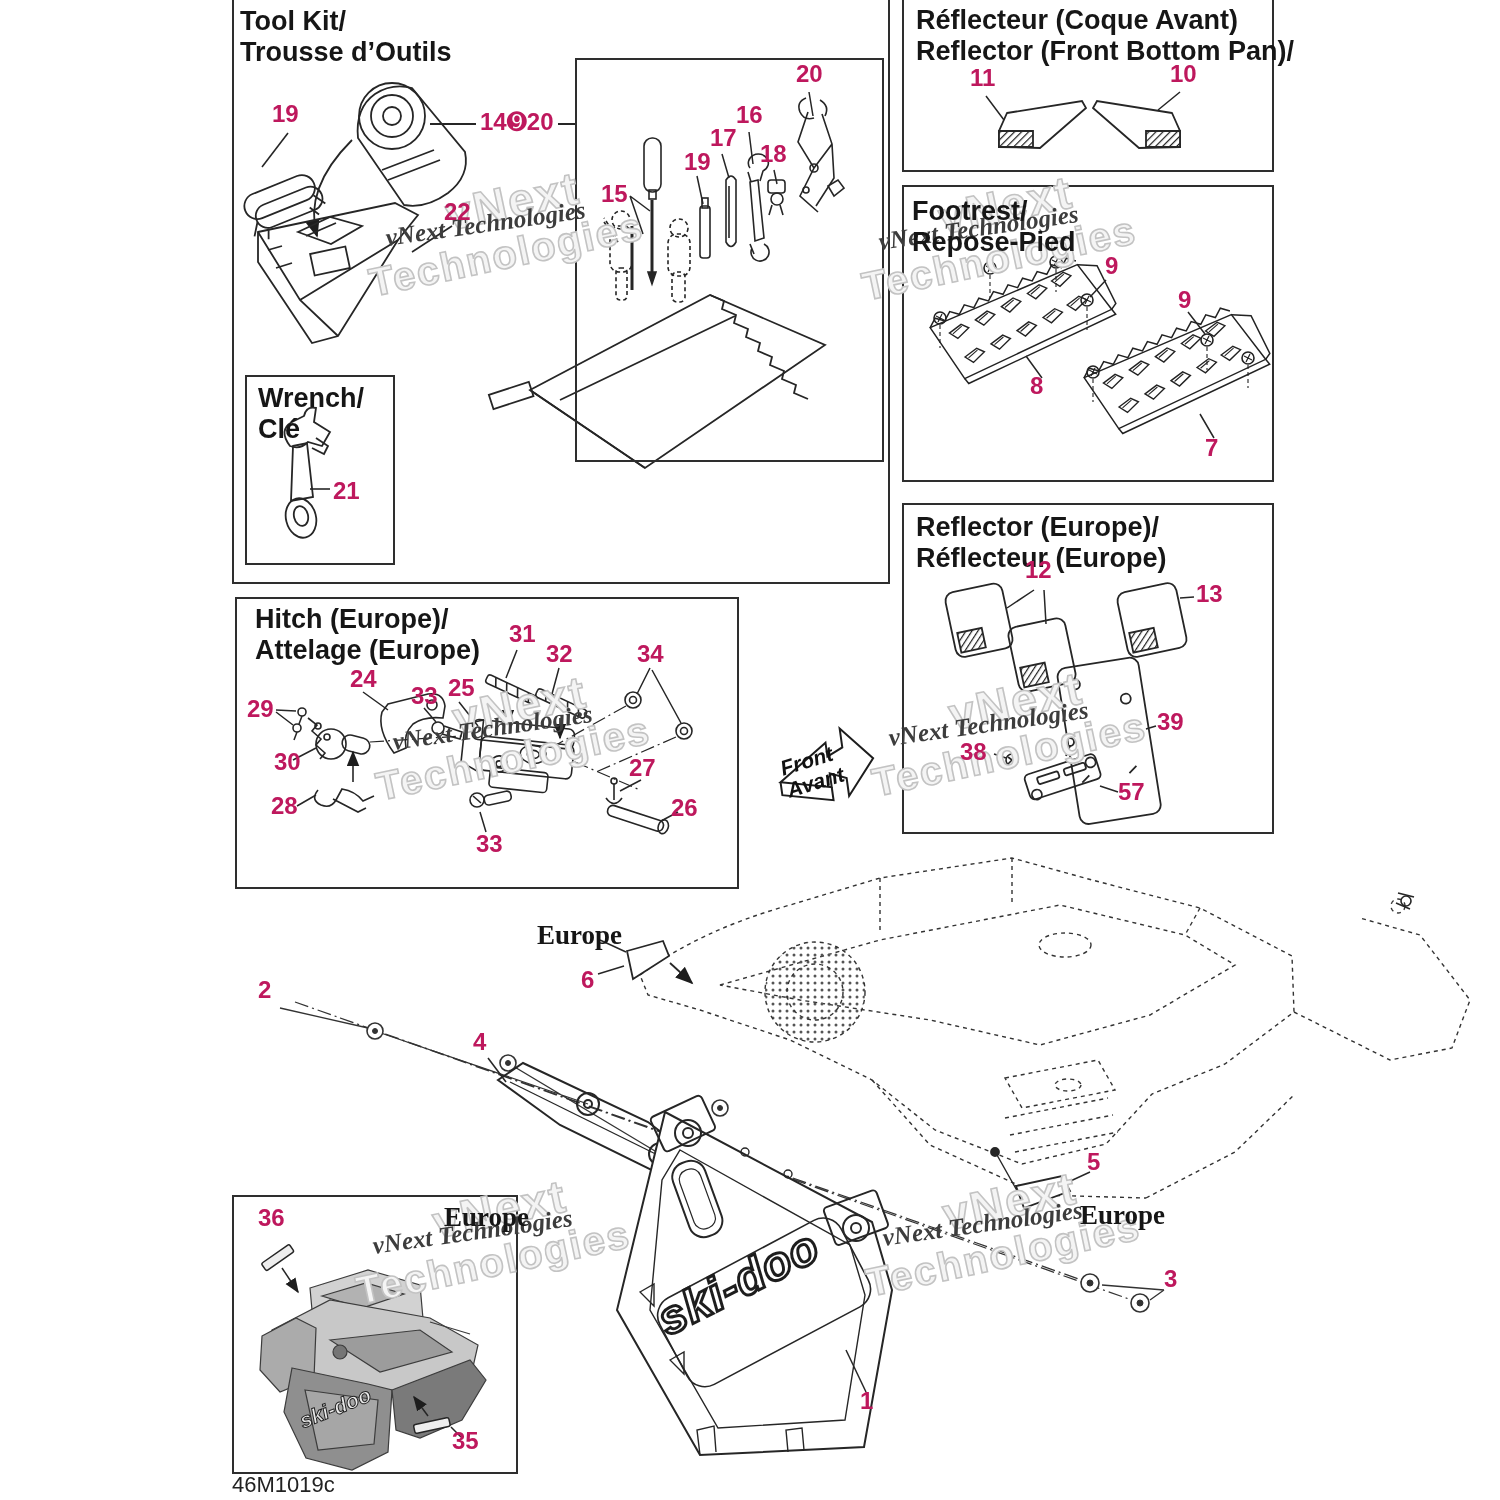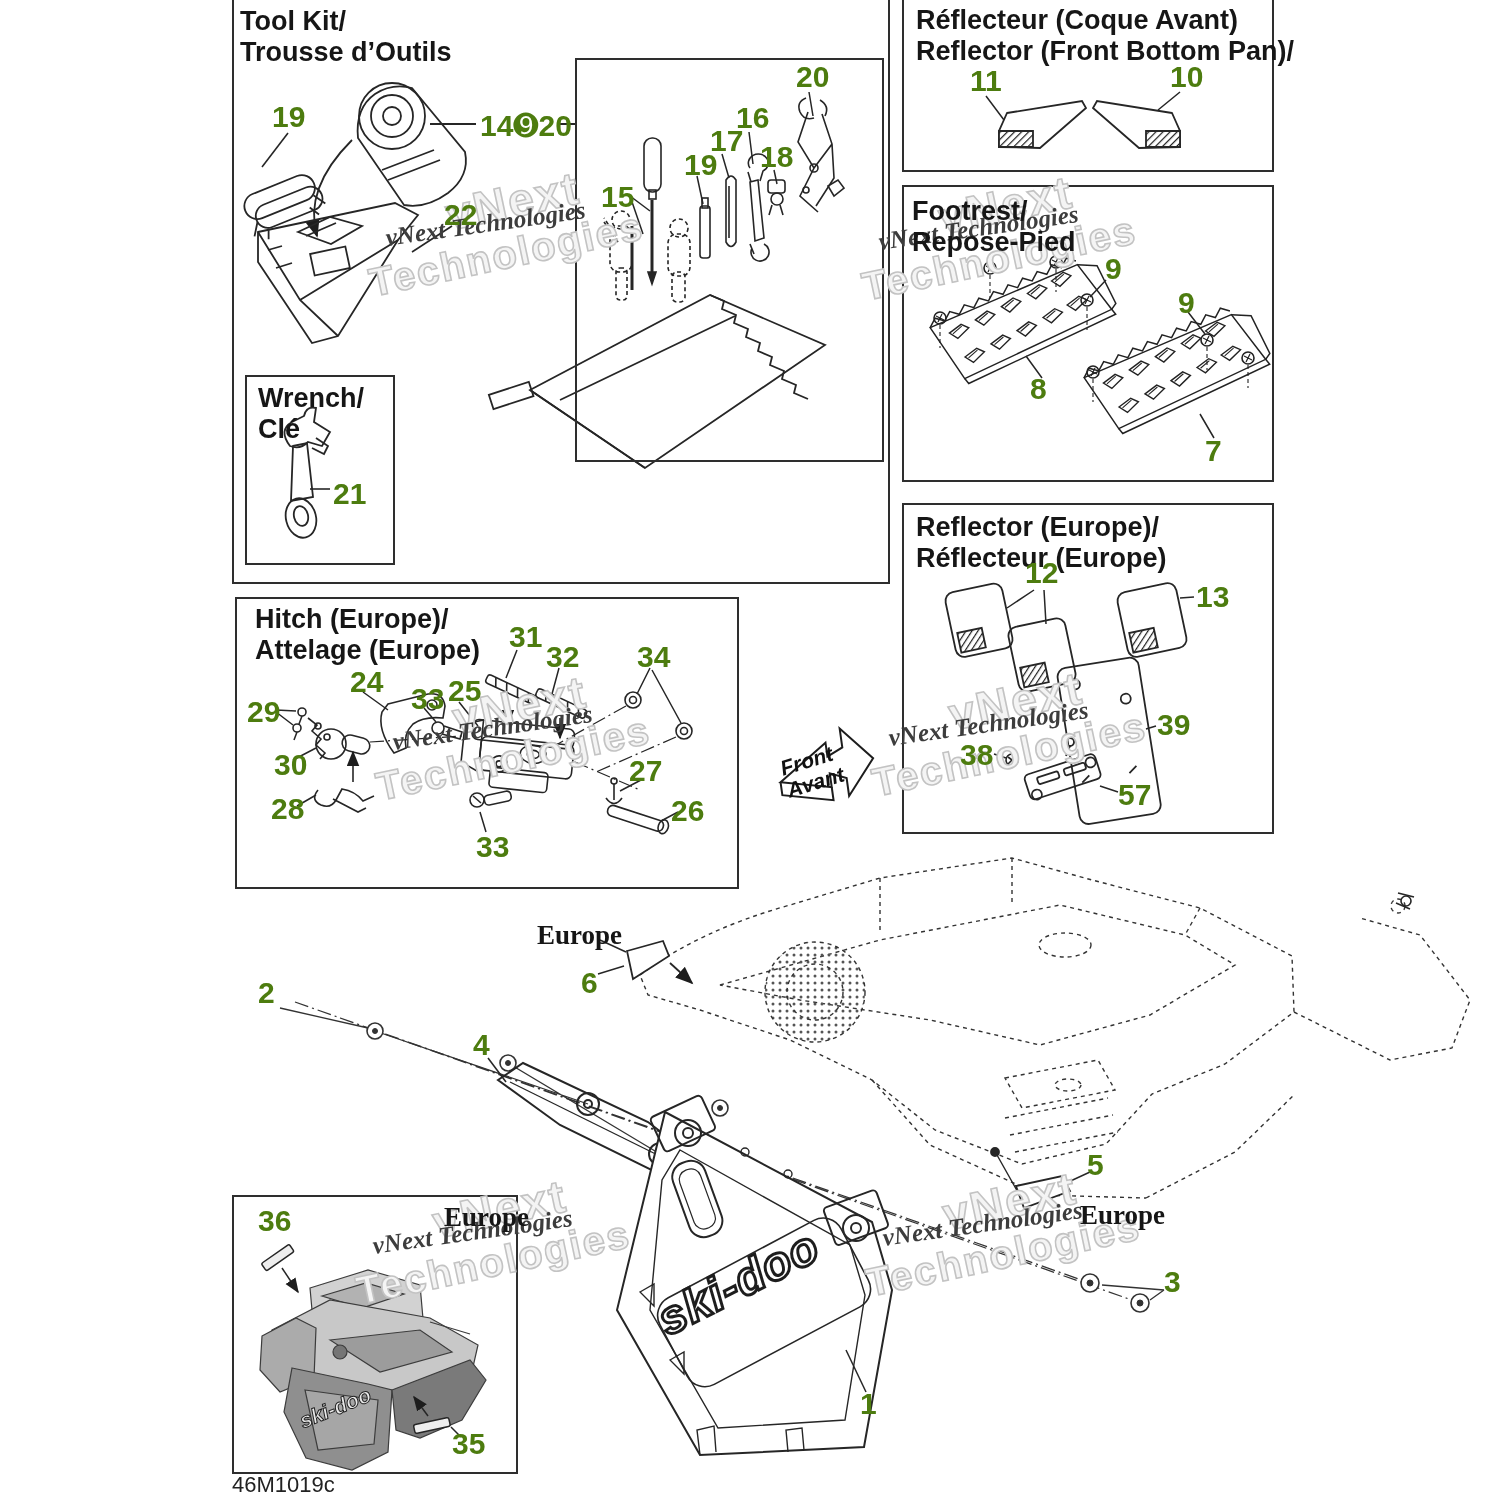--- a/index.html
+++ b/index.html
@@ -1,21 +1,21 @@
 <!DOCTYPE html>
 <html><head>
 <meta charset="utf-8">
 <style>
   html,body{margin:0;padding:0;background:#fff;}
   .canvas{position:relative;width:1500px;height:1500px;background:#fff;overflow:hidden;
           font-family:"Liberation Sans","DejaVu Sans",sans-serif;color:#1c1c1c;}
   svg.art{position:absolute;left:0;top:0;}
   .box{position:absolute;border:2px solid #2e2e2e;background:transparent;}
   .ttl{position:absolute;font-size:27px;font-weight:700;line-height:1.16;color:#161616;white-space:nowrap;}
-  .pl{position:absolute;font-size:30px;font-weight:700;color:#4d7c0f;white-space:nowrap;}
+  .pl{position:absolute;font-size:24px;font-weight:700;color:#be185d;white-space:nowrap;}
   .eur{position:absolute;font-size:27px;font-weight:700;color:#161616;white-space:nowrap;font-family:Liberation Serif, serif;}
   .code{position:absolute;font-size:22px;font-weight:400;color:#222;}
   .wm{position:absolute;width:300px;height:120px;pointer-events:none;}
   .wm .o1,.wm .o2{position:absolute;font-weight:700;color:#f4f4f4;-webkit-text-stroke:1.6px #c3c3c3;
                   letter-spacing:2px;white-space:nowrap;}
   .wm .o1{font-size:46px;left:60px;top:-14px;transform:rotate(-12deg);}
   .wm .o2{font-size:40px;left:-18px;top:44px;transform:rotate(-12deg);}
   .wm .t{position:absolute;font-family:"Liberation Serif","DejaVu Serif",serif;font-style:italic;
          font-weight:700;font-size:25px;color:#3d3d3d;left:0px;top:22px;transform:rotate(-8deg);white-space:nowrap;}
   .logo-big{position:absolute;left:648px;top:1242px;width:230px;font-size:47px;font-weight:700;font-style:italic;

